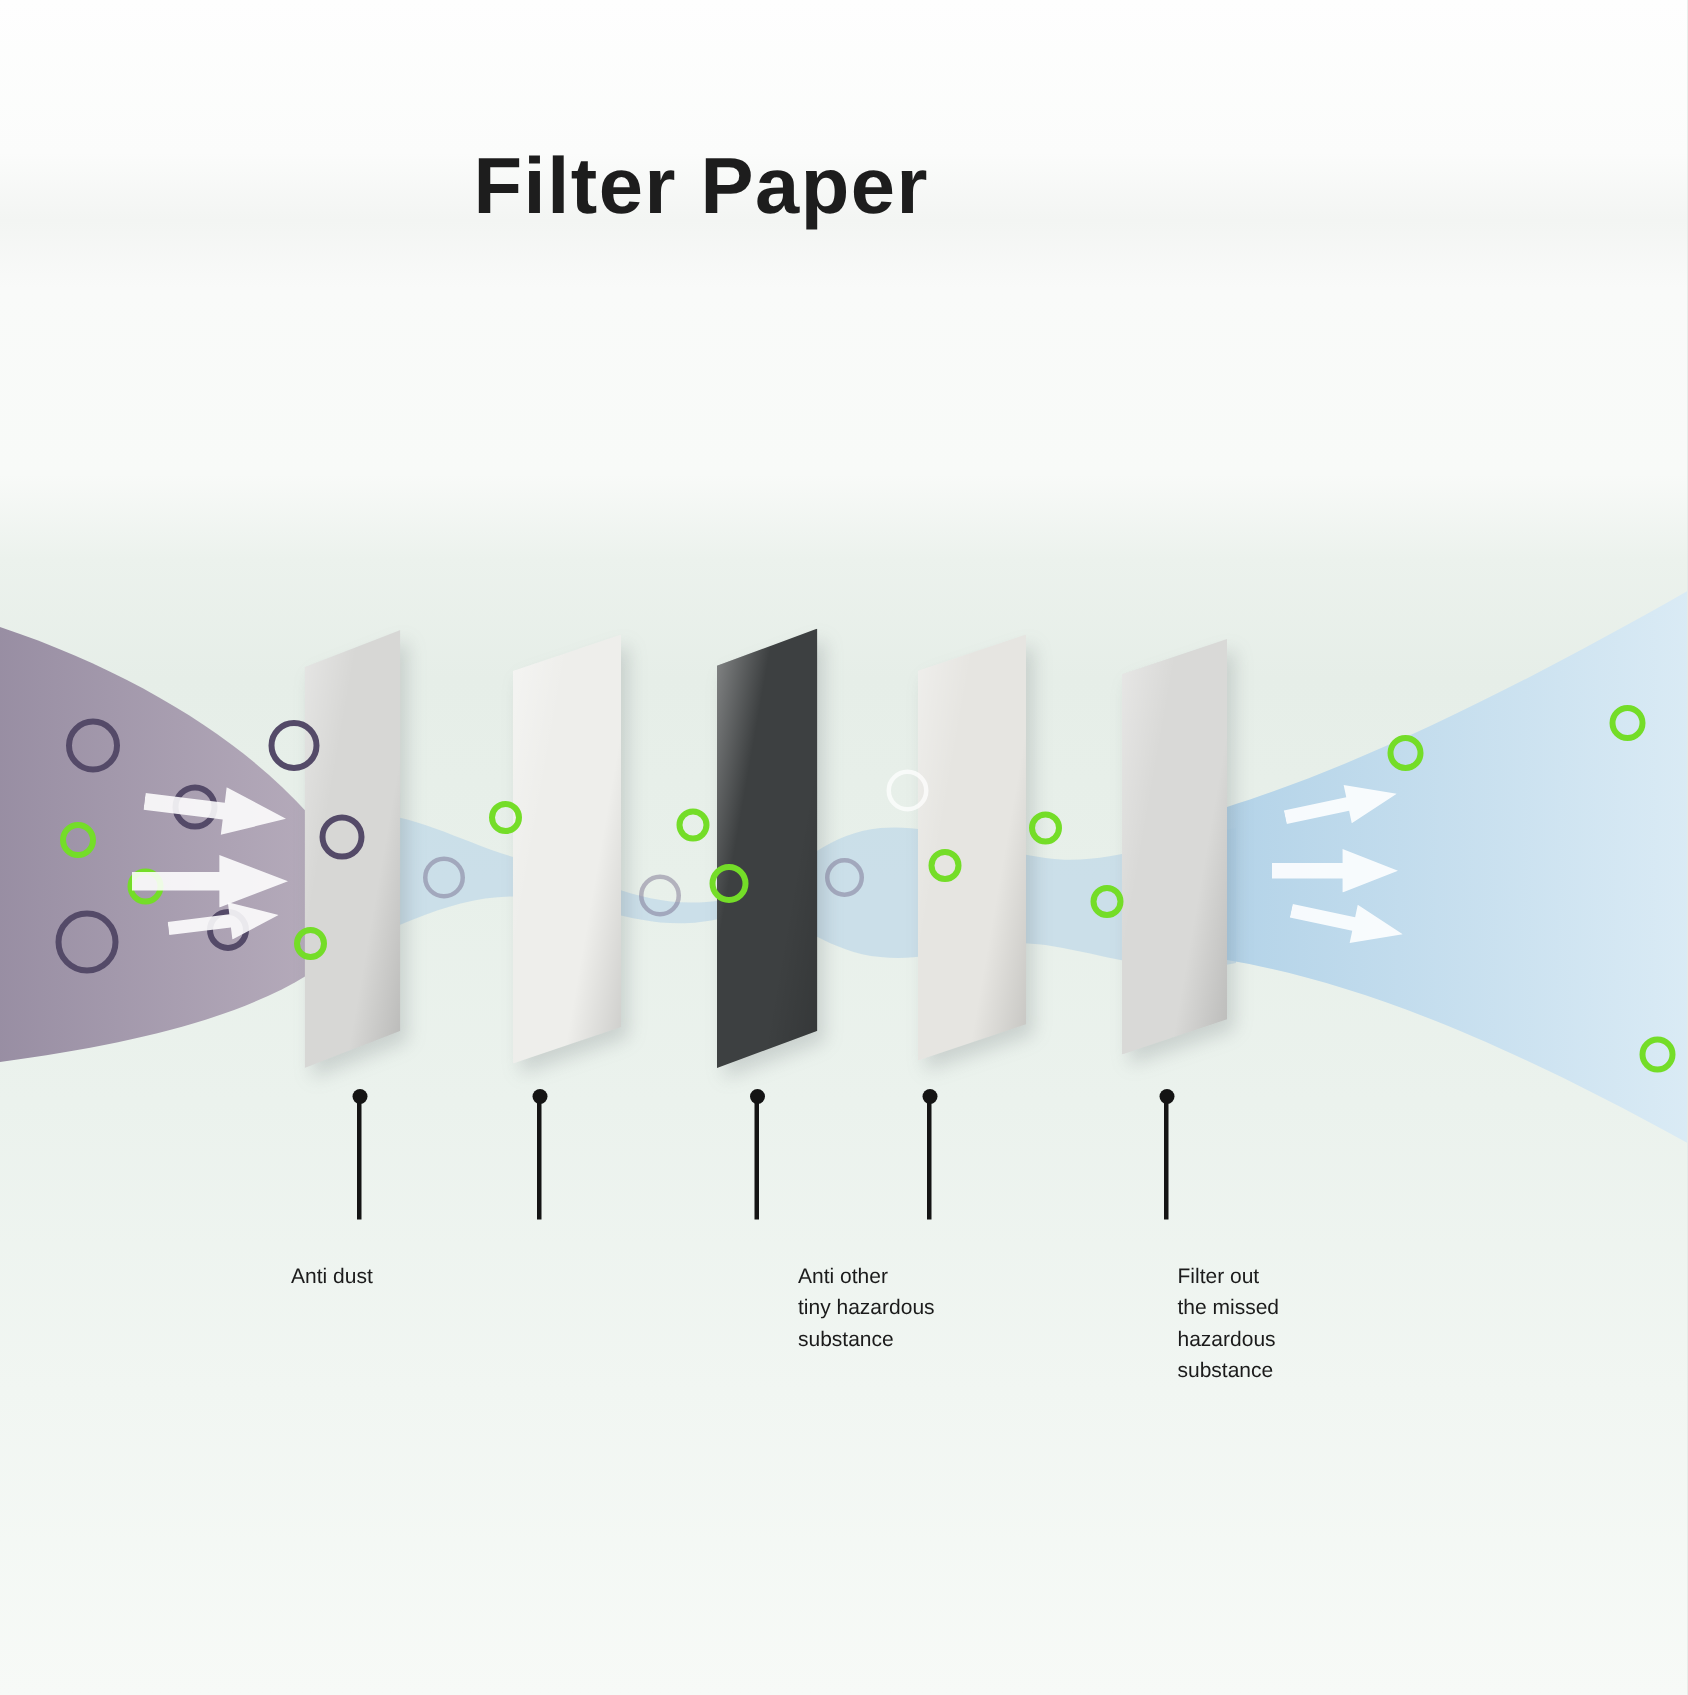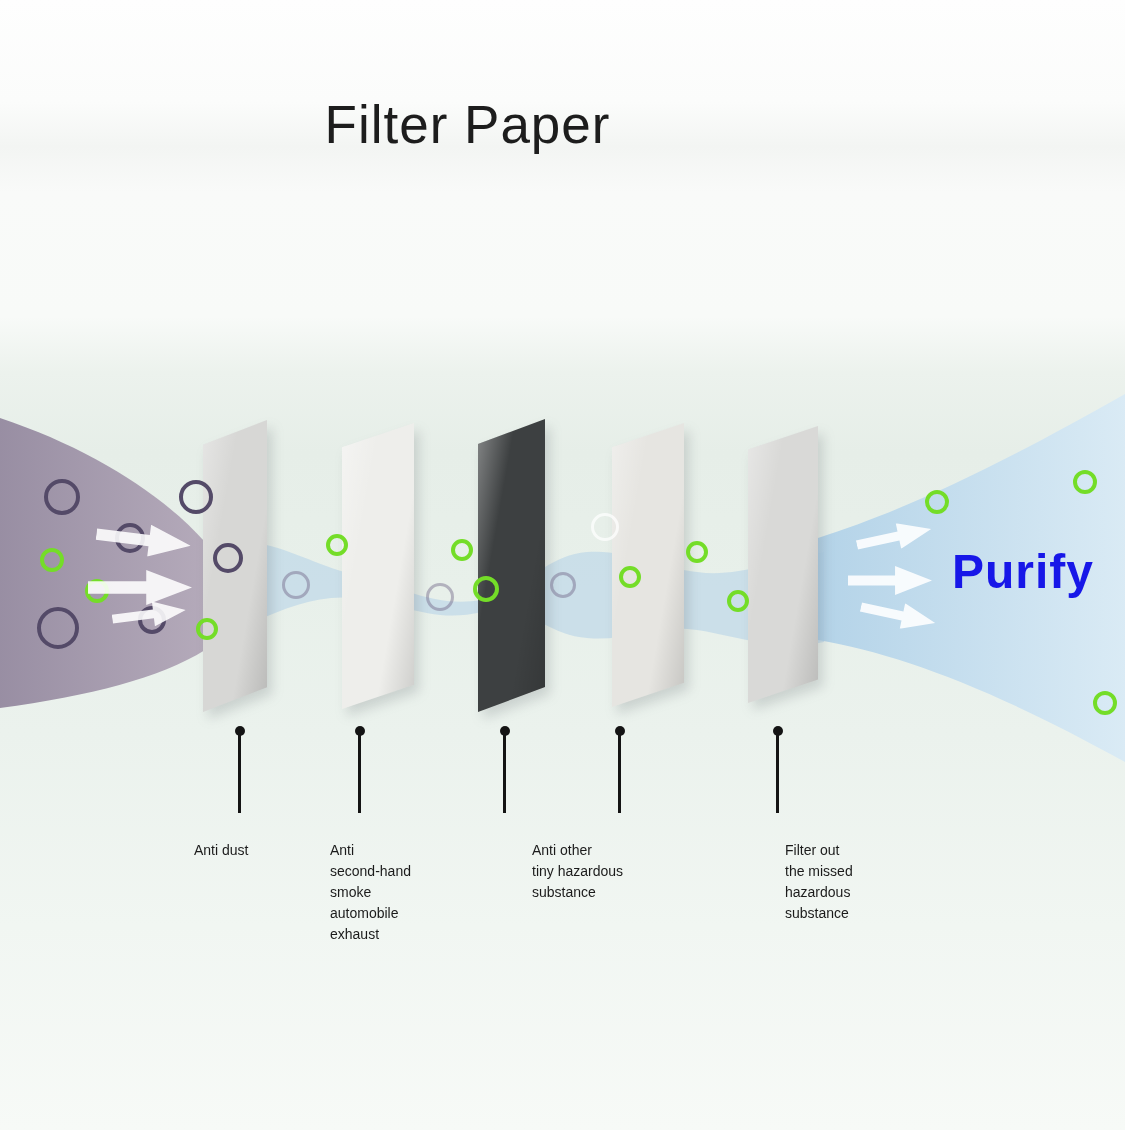--- a/index.html
+++ b/index.html
@@ -6,21 +6,21 @@
   .canvas{
     position:relative;width:1125px;height:1130px;overflow:hidden;
     font-family:"Liberation Sans",sans-serif;
     background:linear-gradient(180deg,
       #fefefe 0%, #fbfcfb 9%, #f3f5f3 13%, #f9faf9 17%,
       #f8faf8 28%, #ecf2ed 33%, #e6eee8 40%, #e8f0ea 52%,
       #ebf2ed 65%, #f1f6f2 82%, #f7faf7 100%);
   }
   .title{
     position:absolute;top:94px;left:0;width:935px;text-align:center;
-    font-size:53px;font-weight:400;color:#1d1d1d;letter-spacing:1px;
+    font-size:53px;font-weight:700;color:#1d1d1d;letter-spacing:1px;
   }
   .stage{position:absolute;inset:0;}
   svg.flows{position:absolute;left:0;top:0;}
 
   .panel{position:absolute;filter:drop-shadow(5px 7px 6px rgba(90,100,105,.22));}
   .panel .face{
     position:absolute;inset:0;
     clip-path:polygon(0 8.5%,100% 0,100% 91.5%,0 100%);
   }
   .panel .face::after{
@@ -94,21 +94,20 @@
     <div class="panel" style="left:478px;top:419px;width:67px;height:293px;">
         <div class="face" style="background-color: rgb(61, 64, 65);"></div>
       </div>
     <div class="panel" style="left:612px;top:423px;width:72px;height:284px;">
         <div class="face" style="background-color: rgb(230, 229, 225);"></div>
       </div>
     <div class="panel" style="left:748px;top:426px;width:70px;height:277px;">
         <div class="face" style="background-color: rgb(217, 217, 215);"></div>
       </div>
 
-    <div class="purify">Purify</div>
   <div class="particle dirty" style="left: 44px; top: 479px; height: 36px; width: 36px;"></div>
       <div class="particle dirty" style="left: 115px; top: 523px; height: 30px; width: 30px;"></div>
       <div class="particle dirty" style="left: 179px; top: 480px; height: 34px; width: 34px;"></div>
       <div class="particle dirty" style="left: 213px; top: 543px; height: 30px; width: 30px;"></div>
       <div class="particle dirty" style="left: 37px; top: 607px; height: 42px; width: 42px;"></div>
       <div class="particle dirty" style="left: 138px; top: 606px; height: 28px; width: 28px;"></div>
       <div class="particle dim" style="left: 282px; top: 571px; height: 28px; width: 28px;"></div>
       <div class="particle dim" style="left: 426px; top: 583px; height: 28px; width: 28px;"></div>
       <div class="particle dim" style="left: 550px; top: 572px; height: 26px; width: 26px;"></div>
       <div class="particle faint" style="left: 591px; top: 513px; height: 28px; width: 28px;"></div>
@@ -144,25 +143,20 @@
         </svg></div>
     </div>
 
   <div class="callout" style="left:238px"></div>
   <div class="callout" style="left:358px"></div>
   <div class="callout" style="left:503px"></div>
   <div class="callout" style="left:618px"></div>
   <div class="callout" style="left:776px"></div>
 
   <div class="filter-label" style="left:194px">Anti dust</div>
-  <div class="filter-label" style="left:330px">Anti
-second-hand
-smoke
-automobile
-exhaust</div>
   <div class="filter-label" style="left:532px">Anti other
 tiny hazardous
 substance</div>
   <div class="filter-label" style="left:785px">Filter out
 the missed
 hazardous
 substance</div>
 
 </div>
 

